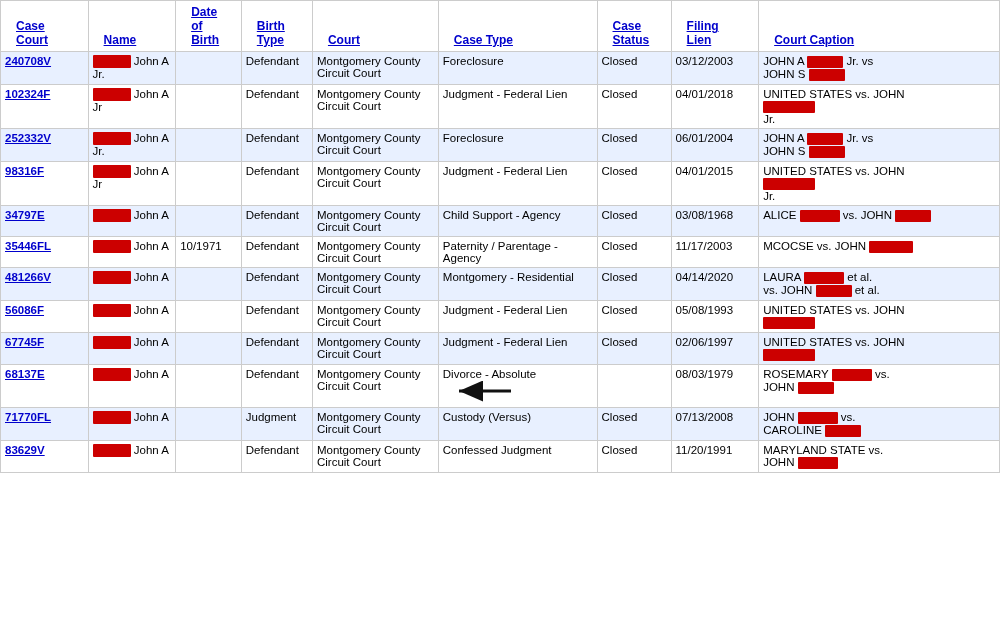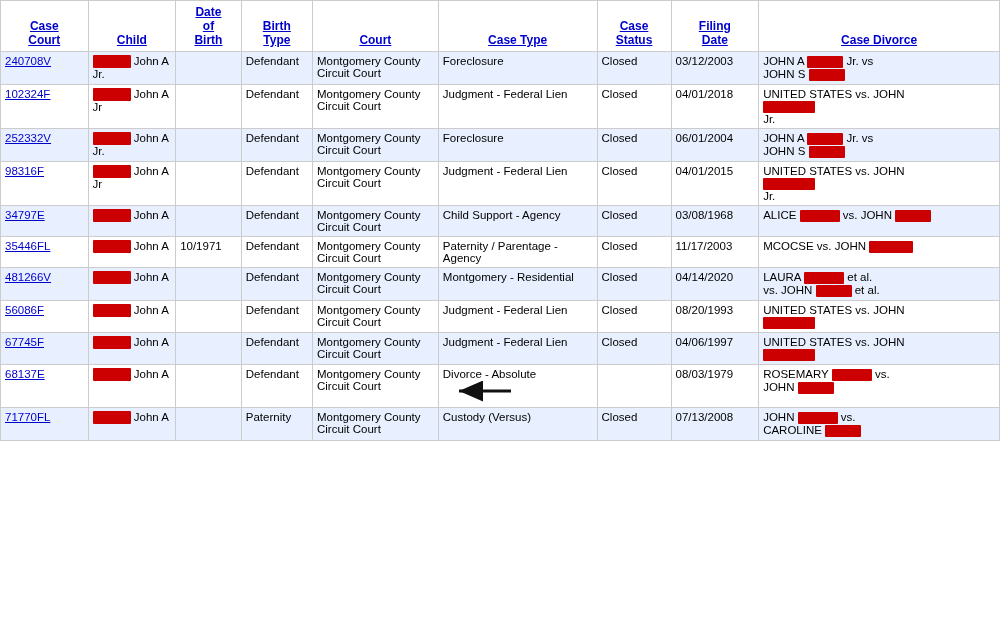--- a/index.html
+++ b/index.html
@@ -2,37 +2,37 @@
 <html><head>
   <meta charset="utf-8">
   <style>
     * { margin: 0; padding: 0; box-sizing: border-box; }
     body { font-family: Arial, sans-serif; font-size: 12px; background: #fff; overflow-x: auto; }
     table { width: 1000px; border-collapse: collapse; }
     thead tr { background: #fff; }
     thead th {
       border: 1px solid #ccc;
       padding: 4px 15px;
-      text-align: center;
+      text-align: left;
       font-weight: bold;
       font-size: 12px;
       color: #00c;
       text-decoration: underline;
       vertical-align: bottom;
       white-space: normal;
     }
     tbody tr:nth-child(odd) { background: #e8f0ff; }
     tbody tr:nth-child(even) { background: #fff; }
     tbody td {
       border: 1px solid #ccc;
       padding: 3px 4px;
       font-size: 11.5px;
       vertical-align: top;
     }
-    a { color: #00c; text-decoration: underline; }
+    a { color: #00c; text-decoration: underline; font-weight: bold; }
     .redacted {
       display: inline-block;
       background: #cc0000;
       color: #cc0000;
       min-width: 38px;
       height: 13px;
       vertical-align: middle;
       border-radius: 1px;
     }
     .redacted-inline {
@@ -45,28 +45,28 @@
       border-radius: 1px;
     }
   </style>
 </head>
 <body>
 
 <table>
   <thead>
     <tr>
       <th style="width:80px">Case Court</th>
-      <th style="width:80px">Child</th>
+      <th style="width:80px">Name</th>
       <th style="width:60px">Date of Birth</th>
       <th style="width:65px">Birth Type</th>
       <th style="width:115px">Court</th>
       <th style="width:145px">Case Type</th>
       <th style="width:55px">Case Status</th>
-      <th style="width:80px">Filing Date</th>
-      <th style="width:220px">Case Divorce</th>
+      <th style="width:80px">Filing Lien</th>
+      <th style="width:220px">Court Caption</th>
     </tr>
   </thead>
   <tbody id="table-body">
   <tr>
         <td><a href="#">240708V</a></td>
         <td><span class="redacted" style="min-width:38px;">&nbsp;</span> John A Jr.</td>
         <td></td>
         <td>Defendant</td>
         <td>Montgomery County Circuit Court</td>
         <td>Foreclosure</td>
@@ -141,32 +141,32 @@
         <td>LAURA <span class="redacted-inline" style="min-width:40px;">&nbsp;</span> et al.<br>vs. JOHN <span class="redacted-inline" style="min-width:36px;">&nbsp;</span> et al.</td>
       </tr>
       <tr>
         <td><a href="#">56086F</a></td>
         <td><span class="redacted" style="min-width:38px;">&nbsp;</span> John A</td>
         <td></td>
         <td>Defendant</td>
         <td>Montgomery County Circuit Court</td>
         <td>Judgment - Federal Lien</td>
         <td>Closed</td>
-        <td>08/20/1993</td>
+        <td>05/08/1993</td>
         <td>UNITED STATES vs. JOHN<br><span class="redacted-inline" style="min-width:52px;">&nbsp;</span></td>
       </tr>
       <tr>
         <td><a href="#">67745F</a></td>
         <td><span class="redacted" style="min-width:38px;">&nbsp;</span> John A</td>
         <td></td>
         <td>Defendant</td>
         <td>Montgomery County Circuit Court</td>
         <td>Judgment - Federal Lien</td>
         <td>Closed</td>
-        <td>04/06/1997</td>
+        <td>02/06/1997</td>
         <td>UNITED STATES vs. JOHN<br><span class="redacted-inline" style="min-width:52px;">&nbsp;</span></td>
       </tr>
       <tr>
         <td><a href="#">68137E</a></td>
         <td><span class="redacted" style="min-width:38px;">&nbsp;</span> John A</td>
         <td></td>
         <td>Defendant</td>
         <td>Montgomery County Circuit Court</td>
         <td>Divorce - Absolute <span style="display:inline-block;vertical-align:middle;margin-left:8px;">
       <svg width="60" height="22" viewBox="0 0 60 22" xmlns="http://www.w3.org/2000/svg">
@@ -179,21 +179,32 @@
       </svg>
     </span></td>
         <td></td>
         <td>08/03/1979</td>
         <td>ROSEMARY <span class="redacted-inline" style="min-width:40px;">&nbsp;</span> vs.<br>JOHN <span class="redacted-inline" style="min-width:36px;">&nbsp;</span></td>
       </tr>
       <tr>
         <td><a href="#">71770FL</a></td>
         <td><span class="redacted" style="min-width:38px;">&nbsp;</span> John A</td>
         <td></td>
-        <td>Paternity</td>
+        <td>Judgment</td>
         <td>Montgomery County Circuit Court</td>
         <td>Custody (Versus)</td>
         <td>Closed</td>
         <td>07/13/2008</td>
         <td>JOHN <span class="redacted-inline" style="min-width:40px;">&nbsp;</span> vs.<br>CAROLINE <span class="redacted-inline" style="min-width:36px;">&nbsp;</span></td>
+      </tr>
+      <tr>
+        <td><a href="#">83629V</a></td>
+        <td><span class="redacted" style="min-width:38px;">&nbsp;</span> John A</td>
+        <td></td>
+        <td>Defendant</td>
+        <td>Montgomery County Circuit Court</td>
+        <td>Confessed Judgment</td>
+        <td>Closed</td>
+        <td>11/20/1991</td>
+        <td>MARYLAND STATE vs.<br>JOHN <span class="redacted-inline" style="min-width:40px;">&nbsp;</span></td>
       </tr>
     </tbody>
 </table>
 
 </body></html>

